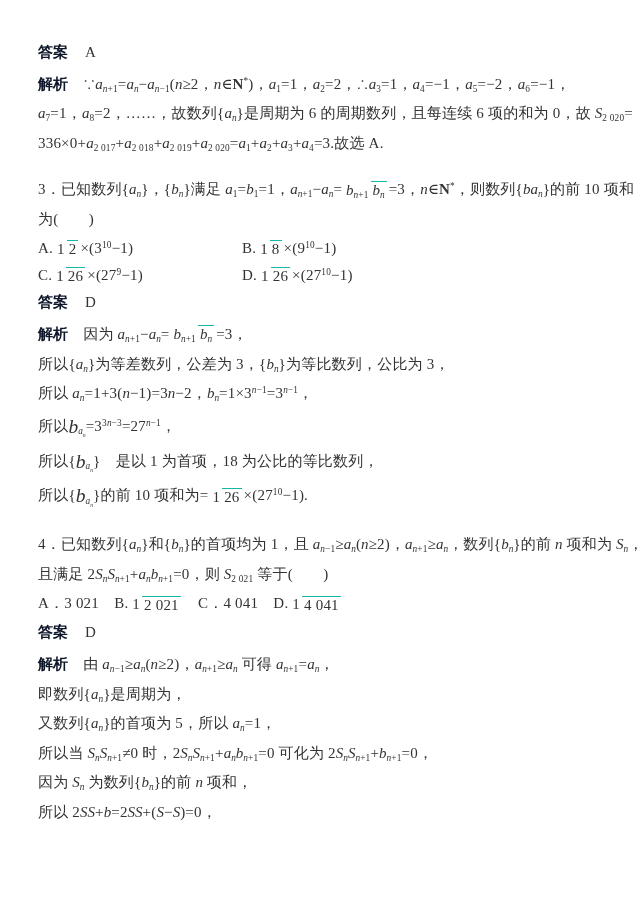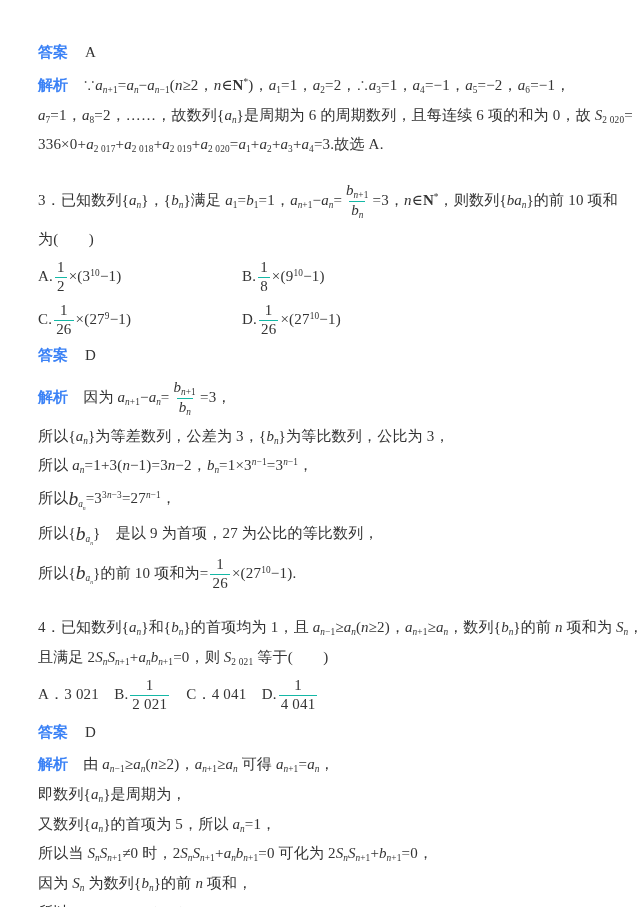--- a/index.html
+++ b/index.html
@@ -6,27 +6,27 @@
   body{
     width:642px;height:907px;overflow:hidden;
     background:#ffffff;color:#333333;
     font-family:"Liberation Serif","DejaVu Serif",serif;
     font-size:15px;
   }
   #page{padding:40px 34px 0 38px;}
   .blk{white-space:nowrap;line-height:1.32;margin:0 0 9px 0;}
   .t{letter-spacing:0.2px;}
   .mi{font-style:italic;}
-  .lb{font-family:Liberation Mono, monospace;font-weight:700;color:#3b82f6;}
+  .lb{font-family:Liberation Serif, serif;font-weight:700;color:#0f172a;}
   .bnn{font-weight:700;}
   .bigi{font-style:italic;font-size:1.3em;vertical-align:-0.08em;}
   .sub{font-size:0.62em;vertical-align:-0.35em;}
   .sub .sub{vertical-align:-0.45em;}
   .sup{font-size:0.62em;vertical-align:0.55em;}
-  .frac{display:inline-flex;flex-direction:column;align-items:center;
+  .frac{display:inline-flex;flex-direction:row;align-items:center;
         vertical-align:middle;margin:0 2px;line-height:1.18;text-align:center;}
   .fnum{display:block;padding:0 2px;}
   .fden{display:block;border-top:1px solid #14b8a6;padding:0 2px;}
   .answer{margin:3px 0 12px 0;}
   .ansv{margin-left:17px;}
   .cols{display:grid;grid-template-columns:204px 1fr;margin-bottom:7px;}
   .mt{margin-top:26px;}
   .mt2{margin-top:6px;}
 </style>
 </head>
@@ -63,21 +63,21 @@
         </span><span class="t">×(27</span><span class="sup"><span class="t">10</span></span><span class="t">−1)</span></div>
     </div>
     <div class="blk answer"><span class="lb">答案</span><span class="ansv">D</span></div>
     <div class="blk line"><span class="lb">解析</span><span class="t">　因为 </span><span class="mi">a</span><span class="sub"><span class="mi">n</span><span class="t">+1</span></span><span class="t">−</span><span class="mi">a</span><span class="sub"><span class="mi">n</span></span><span class="t">=</span><span class="frac">
         <span class="fnum"><span class="mi">b</span><span class="sub"><span class="mi">n</span><span class="t">+1</span></span></span>
         <span class="fden"><span class="mi">b</span><span class="sub"><span class="mi">n</span></span></span>
       </span><span class="t">=3，</span></div>
     <div class="blk line"><span class="t">所以{</span><span class="mi">a</span><span class="sub"><span class="mi">n</span></span><span class="t">}为等差数列，公差为 3，{</span><span class="mi">b</span><span class="sub"><span class="mi">n</span></span><span class="t">}为等比数列，公比为 3，</span></div>
     <div class="blk line"><span class="t">所以 </span><span class="mi">a</span><span class="sub"><span class="mi">n</span></span><span class="t">=1+3(</span><span class="mi">n</span><span class="t">−1)=3</span><span class="mi">n</span><span class="t">−2，</span><span class="mi">b</span><span class="sub"><span class="mi">n</span></span><span class="t">=1×3</span><span class="sup"><span class="mi">n</span><span class="t">−1</span></span><span class="t">=3</span><span class="sup"><span class="mi">n</span><span class="t">−1</span></span><span class="t">，</span></div>
     <div class="blk line mt2"><span class="t">所以</span><span class="bigi">b</span><span class="sub"><span class="mi">a</span><span class="sub"><span class="mi">n</span></span></span><span class="t">=3</span><span class="sup"><span class="t">3</span><span class="mi">n</span><span class="t">−3</span></span><span class="t">=27</span><span class="sup"><span class="mi">n</span><span class="t">−1</span></span><span class="t">，</span></div>
-    <div class="blk line mt2"><span class="t">所以{</span><span class="bigi">b</span><span class="sub"><span class="mi">a</span><span class="sub"><span class="mi">n</span></span></span><span class="t">}　是以 9 为首项，27 为公比的等比数列，</span></div>
+    <div class="blk line mt2"><span class="t">所以{</span><span class="bigi">b</span><span class="sub"><span class="mi">a</span><span class="sub"><span class="mi">n</span></span></span><span class="t">}　是以 1 为首项，18 为公比的等比数列，</span></div>
     <div class="blk line mt2"><span class="t">所以{</span><span class="bigi">b</span><span class="sub"><span class="mi">a</span><span class="sub"><span class="mi">n</span></span></span><span class="t">}的前 10 项和为</span><span class="t">=</span><span class="frac">
         <span class="fnum"><span class="t">1</span></span>
         <span class="fden"><span class="t">26</span></span>
       </span><span class="t">×(27</span><span class="sup"><span class="t">10</span></span><span class="t">−1).</span></div>
     <div class="blk line mt"><span class="t">4．已知数列{</span><span class="mi">a</span><span class="sub"><span class="mi">n</span></span><span class="t">}和{</span><span class="mi">b</span><span class="sub"><span class="mi">n</span></span><span class="t">}的首项均为 1，且 </span><span class="mi">a</span><span class="sub"><span class="mi">n</span><span class="t">−1</span></span><span class="t">≥</span><span class="mi">a</span><span class="sub"><span class="mi">n</span></span><span class="t">(</span><span class="mi">n</span><span class="t">≥2)，</span><span class="mi">a</span><span class="sub"><span class="mi">n</span><span class="t">+1</span></span><span class="t">≥</span><span class="mi">a</span><span class="sub"><span class="mi">n</span></span><span class="t">，数列{</span><span class="mi">b</span><span class="sub"><span class="mi">n</span></span><span class="t">}的前 </span><span class="mi">n</span><span class="t"> 项和为 </span><span class="mi">S</span><span class="sub"><span class="mi">n</span></span><span class="t">，</span></div>
     <div class="blk line"><span class="t">且满足 2</span><span class="mi">S</span><span class="sub"><span class="mi">n</span></span><span class="mi">S</span><span class="sub"><span class="mi">n</span><span class="t">+1</span></span><span class="t">+</span><span class="mi">a</span><span class="sub"><span class="mi">n</span></span><span class="mi">b</span><span class="sub"><span class="mi">n</span><span class="t">+1</span></span><span class="t">=0，则 </span><span class="mi">S</span><span class="sub"><span class="t">2 021</span></span><span class="t"> 等于(　　)</span></div>
     <div class="blk line"><span class="t">A．3 021　B.</span><span class="frac">
         <span class="fnum"><span class="t">1</span></span>
         <span class="fden"><span class="t">2 021</span></span>
       </span><span class="t">　C．4 041　D.</span><span class="frac">

